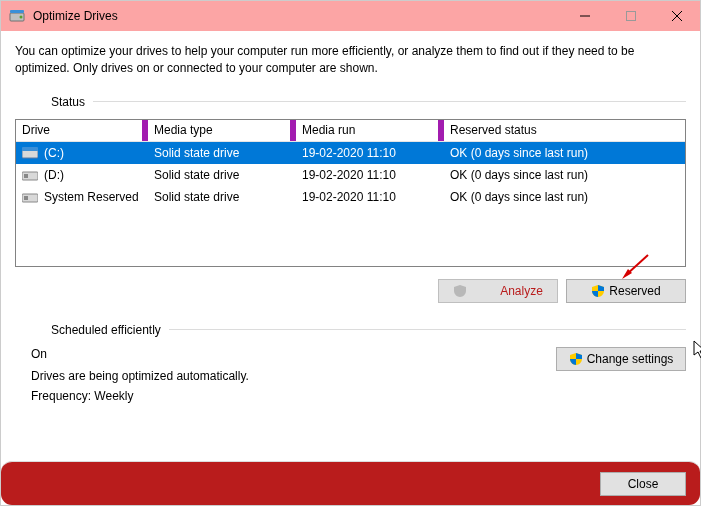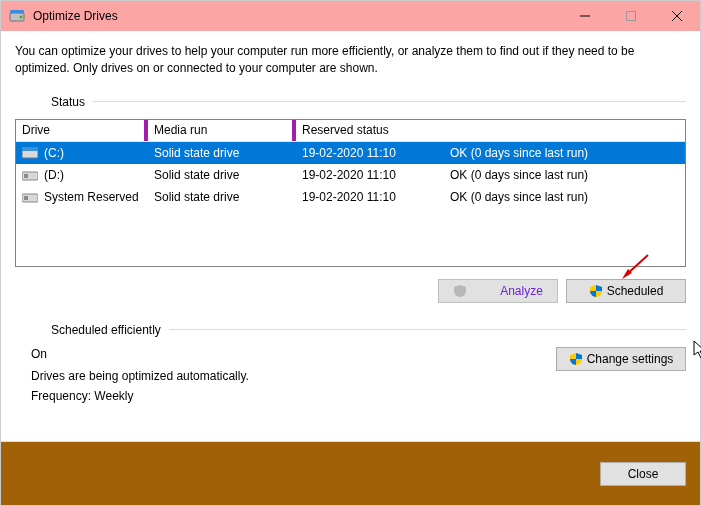--- a/index.html
+++ b/index.html
@@ -70,21 +70,21 @@
     display: flex;
     align-items: center;
     height: 22px;
   }
   .lv-header {
     background: #fff;
     border-bottom: 1px solid #e5e5e5;
     font-weight: normal;
   }
   .lv-header .col {
-    border-right: 4px solid #a21caf;
+    border-right: 6px solid #a21caf;
     padding: 0 6px;
     height: 100%;
     display: flex;
     align-items: center;
   }
   .lv-header .col:last-child { border-right: none; }
   .lv-row .col {
     padding: 0 6px;
     display: flex;
     align-items: center;
@@ -113,42 +113,43 @@
     border: 1px solid #adadad;
     font-family: inherit;
     font-size: 12px;
     display: flex;
     align-items: center;
     justify-content: center;
     gap: 4px;
     cursor: default;
   }
   .wbtn.disabled {
-    color: #6d28d9;
+    color: #b91c1c;
     border-color: #bfbfbf;
     gap: 33px;
   }
   .shield-icon { width: 14px; height: 14px; flex-shrink: 0; }
   .sched-block {
     display: flex;
     gap: 28px;
   }
   .sched-text { flex: 1; padding-left: 16px; }
   .sched-text .on { font-weight: normal; margin-bottom: 8px; }
   .sched-text .line { margin-bottom: 6px; }
   .footer {
     position: absolute;
     left: 1px; right: 1px; bottom: 1px;
-    height: 64px;
-    background: #a16207;
+    height: 44px;
+    background: #b91c1c;
     border-top: 1px solid #dcdcdc;
     display: flex;
     align-items: center;
     justify-content: flex-end;
     padding-right: 14px;
+    border-radius: 11px;
   }
   .wbtn.close { width: 86px; }
   .arrow-annot {
     position: absolute;
     right: 36px;
     top: -26px;
     color: #d60000;
     pointer-events: none;
   }
   .cursor-annot {
@@ -192,20 +193,21 @@
   <div class="intro">You can optimize your drives to help your computer run more efficiently, or analyze them to find out if they need to be optimized. Only drives on or connected to your computer are shown.</div>
 
   <div class="section-header">
     <span class="label">Status</span>
     <span class="rule"></span>
   </div>
 
   <div class="listview">
     <div class="lv-header">
       <div class="col col-drive">Drive</div>
+      <div class="col col-media">Media type</div>
       <div class="col col-last">Media run</div>
       <div class="col col-status">Reserved status</div>
     </div>
     <div class="lv-row selected">
       <div class="col col-drive">
         <span class="drive-icon">
           <svg viewBox="0 0 16 12">
               <rect x="0" y="3" width="16" height="8" rx="1" fill="#d9d9d9" stroke="#5a7aa5"></rect>
               <rect x="0" y="0" width="16" height="4" rx="1" fill="#3a8fd8"></rect>
             </svg>
@@ -280,21 +282,21 @@
       <span>Analyze</span>
     </button>
     <button class="wbtn">
       <span class="shield-icon">
         <svg viewBox="0 0 14 14">
             <path d="M7 1 L13 3 V7 C13 10 10 13 7 13 C4 13 1 10 1 7 V3 Z" fill="#ffcc00"></path>
             <path d="M7 1 L13 3 V7 L7 7 Z" fill="#0078d7"></path>
             <path d="M7 7 L7 13 C4 13 1 10 1 7 Z" fill="#0078d7"></path>
           </svg>
       </span>
-      <span>Scheduled</span>
+      <span>Reserved</span>
     </button>
   </div>
 
   <div class="section-header">
     <span class="label">Scheduled efficiently</span>
     <span class="rule"></span>
   </div>
 
   <div class="sched-block">
     <div class="sched-text">

